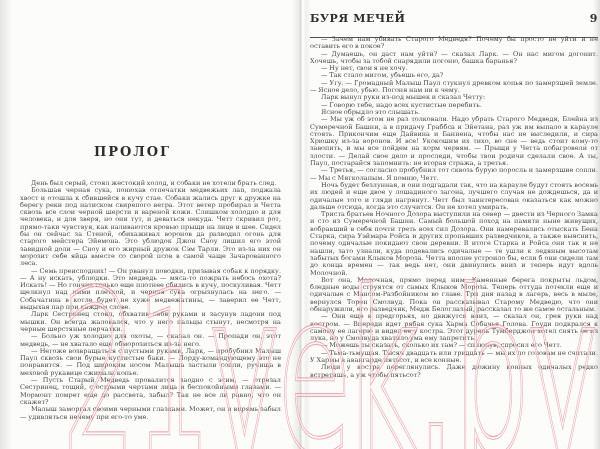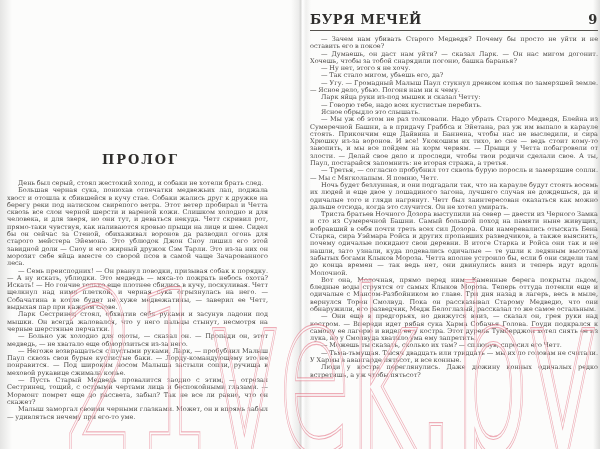--- a/index.html
+++ b/index.html
@@ -17,34 +17,34 @@
     margin: 0;
     font-size: 6.5px;
     line-height: 7.3px;
     text-align: justify;
     text-indent: 11px;
     color: #4b4845;
     word-spacing: -0.2px;
   }
   .page-left-title {
     position: absolute; left: 2px; top: 144px; width: 261px;
-    margin: 8px;
+    margin: 0;
     text-align: center;
     font-size: 13px; font-weight: bold; letter-spacing: 2px;
     color: #2e2d2b;
   }
   .left-text {
-    position: absolute; left: 7px; top: 180px; width: 261px;
+    position: absolute; left: 20px; top: 180px; width: 261px;
   }
   .running-head {
     position: absolute; left: 310px; top: 12px; width: 288px;
     display: flex; justify-content: space-between; align-items: flex-end;
     border-bottom: 1px solid #55524e;
-    padding-bottom: 3px;
-    font-size: 13px; font-weight: bold; letter-spacing: 0.6px;
+    padding-bottom: 12px;
+    font-size: 11px; font-weight: bold; letter-spacing: 0.6px;
     color: #2e2d2b;
   }
   .right-text {
     position: absolute; left: 310px; top: 36px; width: 288px;
   }
   
   .edge-left {
     position: absolute; left: 0; top: 0; width: 12px; height: 449px;
     background: linear-gradient(90deg, rgba(120,120,118,0.18), rgba(120,120,118,0.0));
     pointer-events: none;
@@ -91,24 +91,24 @@
   </div>
 
   <div>
     <div class="running-head">
       <span>БУРЯ МЕЧЕЙ</span>
       <span>9</span>
     </div>
     <div class="text-block right-text">
         <p>— Зачем нам убивать Старого Медведя? Почему бы просто не уйти и не оставить его в покое?</p>
         <p>— Думаешь, он даст нам уйти? — сказал Ларк. — Он нас мигом догонит. Хочешь, чтобы за тобой снарядили погоню, башка баранья?</p>
-        <p>— Ну нет, этого я не хочу.</p>
+        <p>— Ну нет, свои я не хочу.</p>
         <p>— Так стало мигом, убьешь его, да?</p>
         <p>— Угу. — Громадный Малыш Паул стукнул древком копья по замерзшей земле. — Ясное дело, убью. Погоня нам ни к чему.</p>
-        <p>Ларк яйца руки из-под мышек и сказал Четту:</p>
+        <p>Ларк вынул руки из-под мышек и сказал Четту:</p>
         <p>— Говорю тебе, надо всех кустистые перебить.</p>
         <p>Ясное обрыдло это слышать.</p>
         <p>— Мы уж об этом не раз толковали. Надо убрать Старого Медведя, Блейна из Сумеречной Башни, а в придачу Граббса и Эйетана, раз уж им выпало в карауле стоять. Прикончим еще Дайвина и Баннена, чтобы нас не выследили, и сира Хрюшку из-за воронов. И все! Укокошим их тихо, во сне — ведь стоит кому-то завопить, и мы все пойдем на корм червям. — Прыщи у Четта побагровели от злости. — Делай свое дело и проследи, чтобы твои родичи сделали свое. А ты, Паул, постарайся запомнить: не вторая стража, а третья.</p>
         <p>— Третья, — согласно пробубнил тот сквозь бурую поросль и замерзшие сопли. — Мы с Мягколапым. Я помню, Четт.</p>
         <p>Ночь будет безлунная, и они подгадали так, что на карауле будут стоять восемь их людей и еще двое у лошадиного загона, лучшего случая не дождешься, да и одичалые того и гляди нагрянут. Четт был заинтересован оказаться как можно дальше отсюда, когда это случится. Он не хотел умирать.</p>
         <p>Триста братьев Ночного Дозора выступили на север — двести из Черного Замка и сто из Сумеречной Башни. Самый большой поход на памяти ныне живущих, вобравший в себя почти треть всех сил Дозора. Они намеревались отыскать Бена Старка, сира Уэймара Ройса и других пропавших разведчиков, а также выяснить, почему одичалые покидают свои деревни. В итоге Старка и Ройса они так и не нашли, зато узнали, куда подевались одичалые — те ушли к ледяным высотам забытых богами Клыков Мороза. Четта вполне устроило бы, если б они сидели там до конца времен — так ведь нет, они двинулись вниз и теперь идут вдоль Молочной.</p>
         <p>Вот она, Молочная, прямо перед ним. Каменные берега покрыты льдом, бледные воды струятся от самых Клыков Мороза. Теперь оттуда потекли еще и одичалые с Мансом-Разбойником во главе. Три дня назад в лагерь, весь в мыле, вернулся Торен Смолвуд. Пока он рассказывал Старому Медведю, что они обнаружили, его разведчик, Медж Белоглазый, рассказал то же самое остальным.</p>
         <p>— Они еще в предгорьях, но движутся вниз, — сказал он, грея руки над костром. — Впереди идет рябая сука Харма Собачья Голова. Гоуди подкрался к самому ее лагерю и видел ее у костра. Этот дурень Тумберджон хотел снять ее из лука, но у Смолвуда хватило ума ему запретить.</p>
         <p>— Можешь ты сказать, сколько их там? — сплюнув, спросил его Четт.</p>
         <p>— Тьма-тьмущая. Тысяч двадцать или тридцать — мы их по головам не считали. У Хармы в авангарде пятьсот, и все конные.</p>

